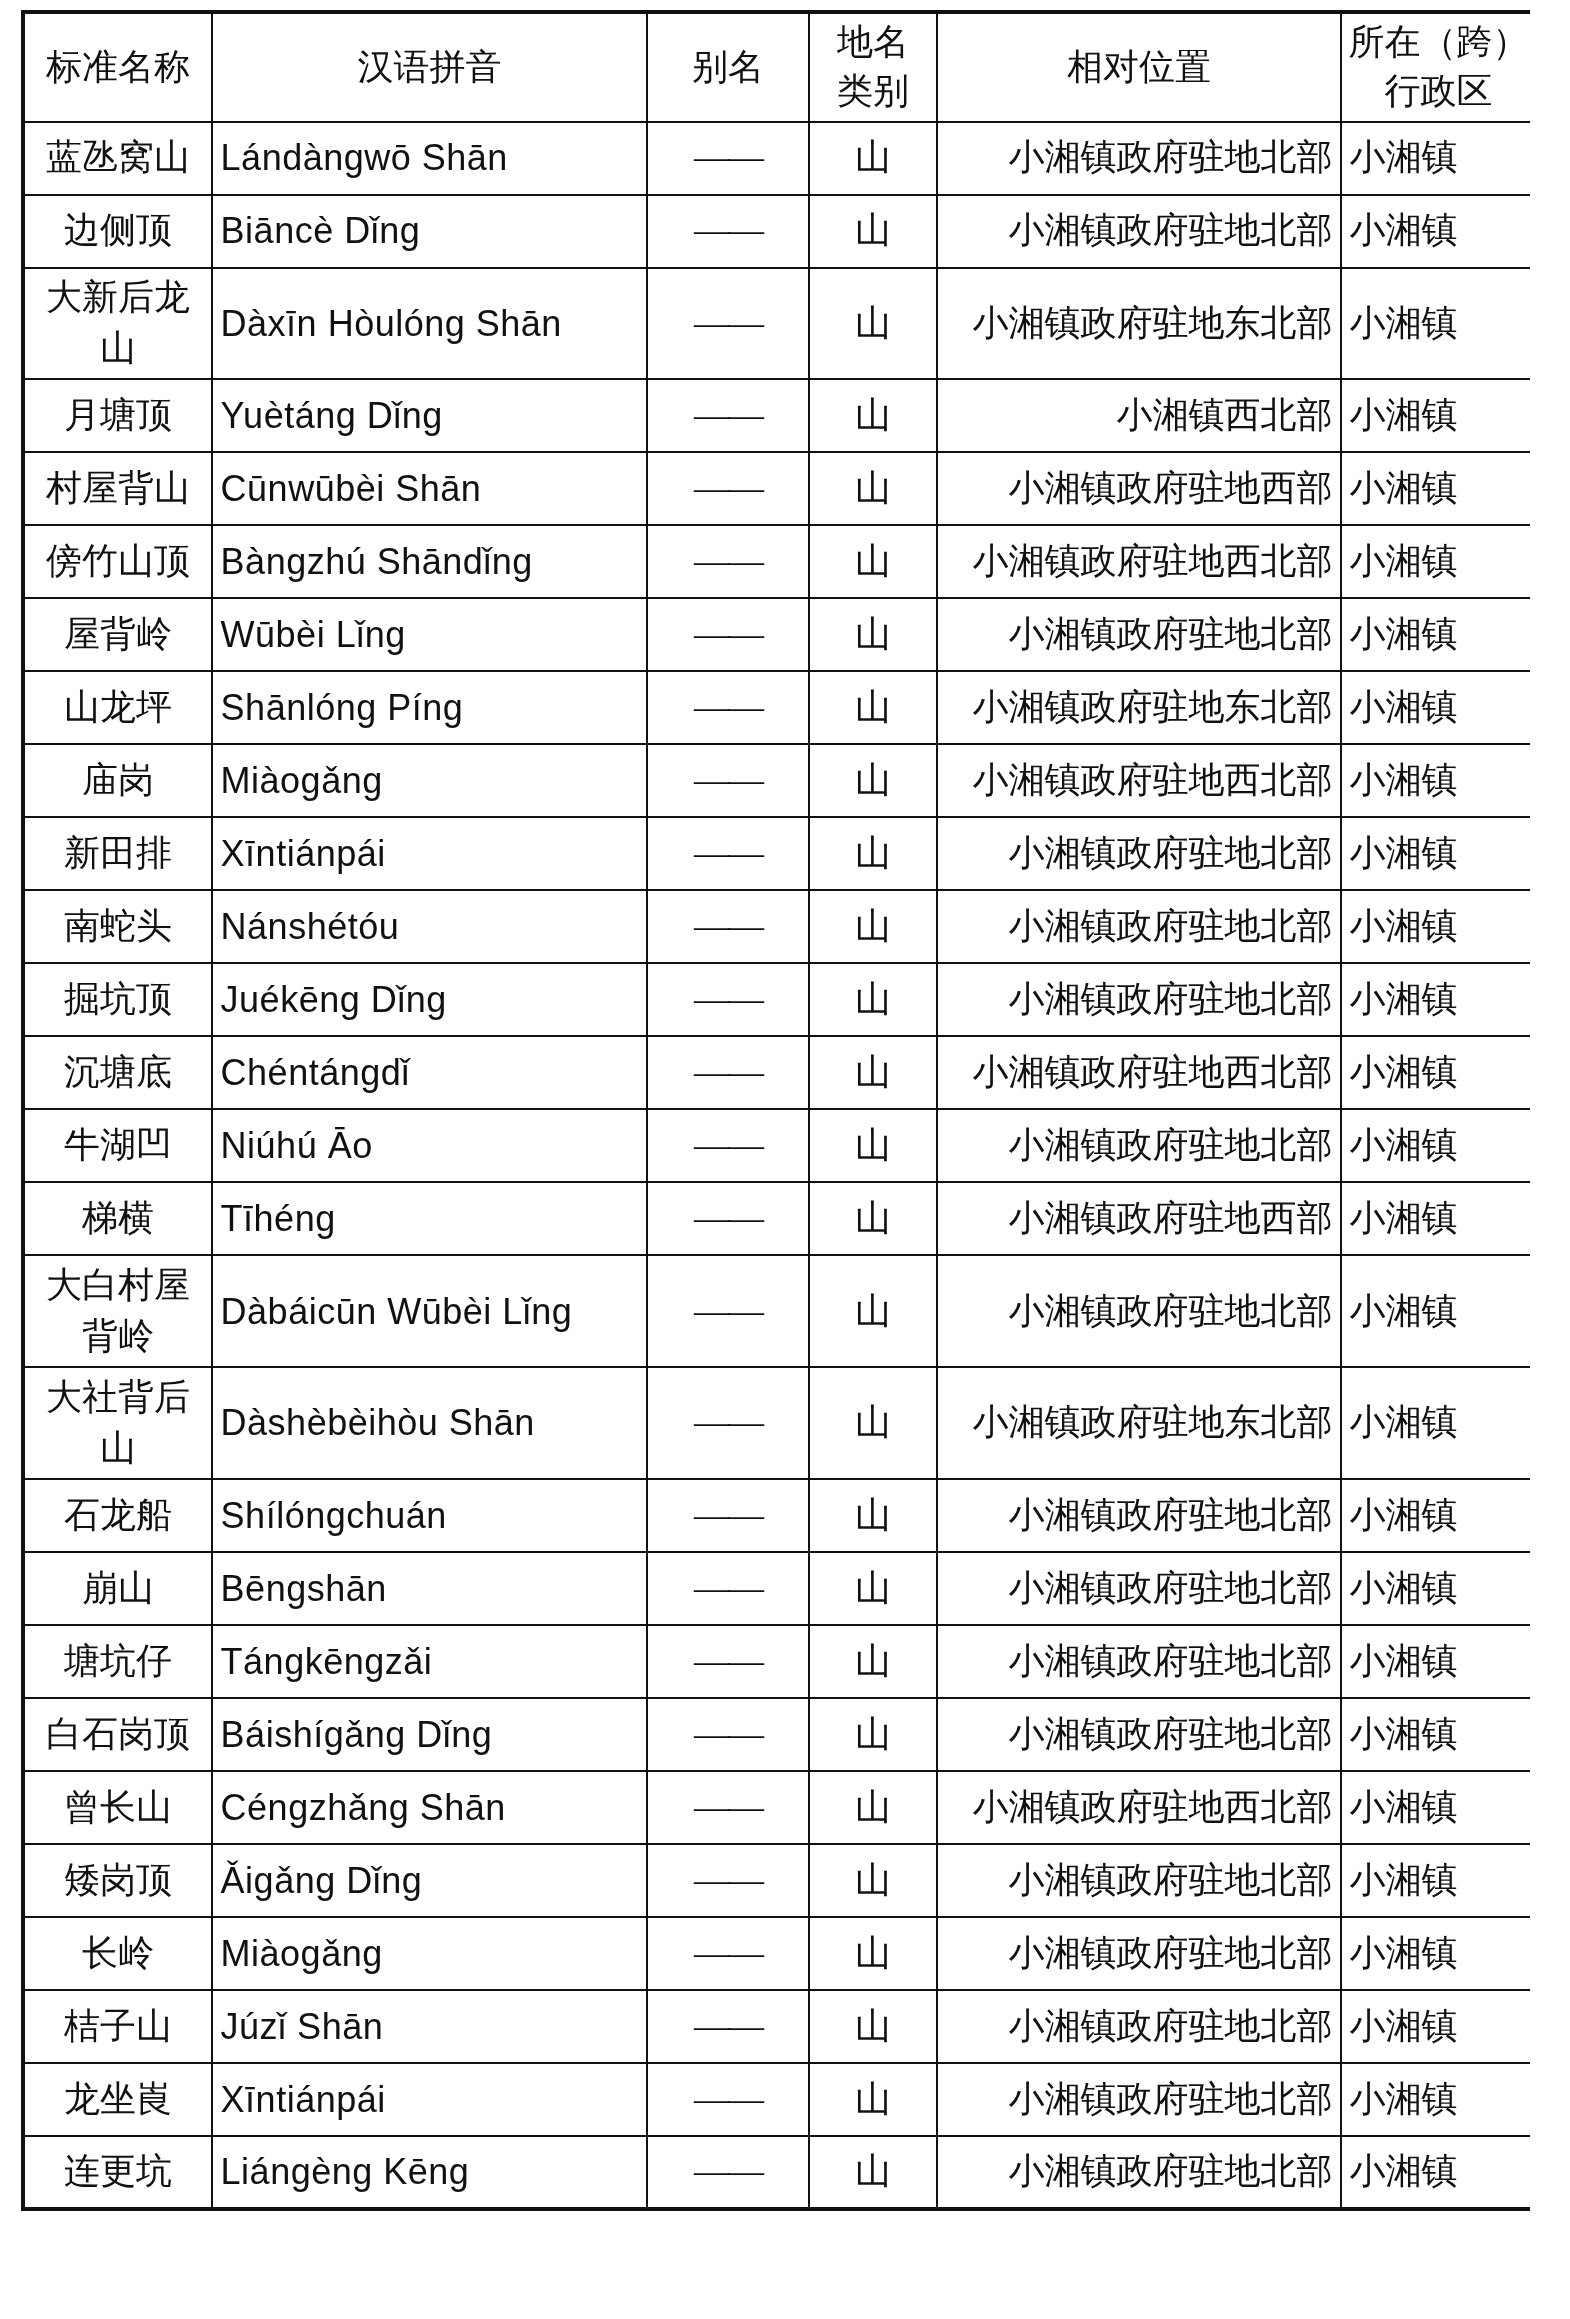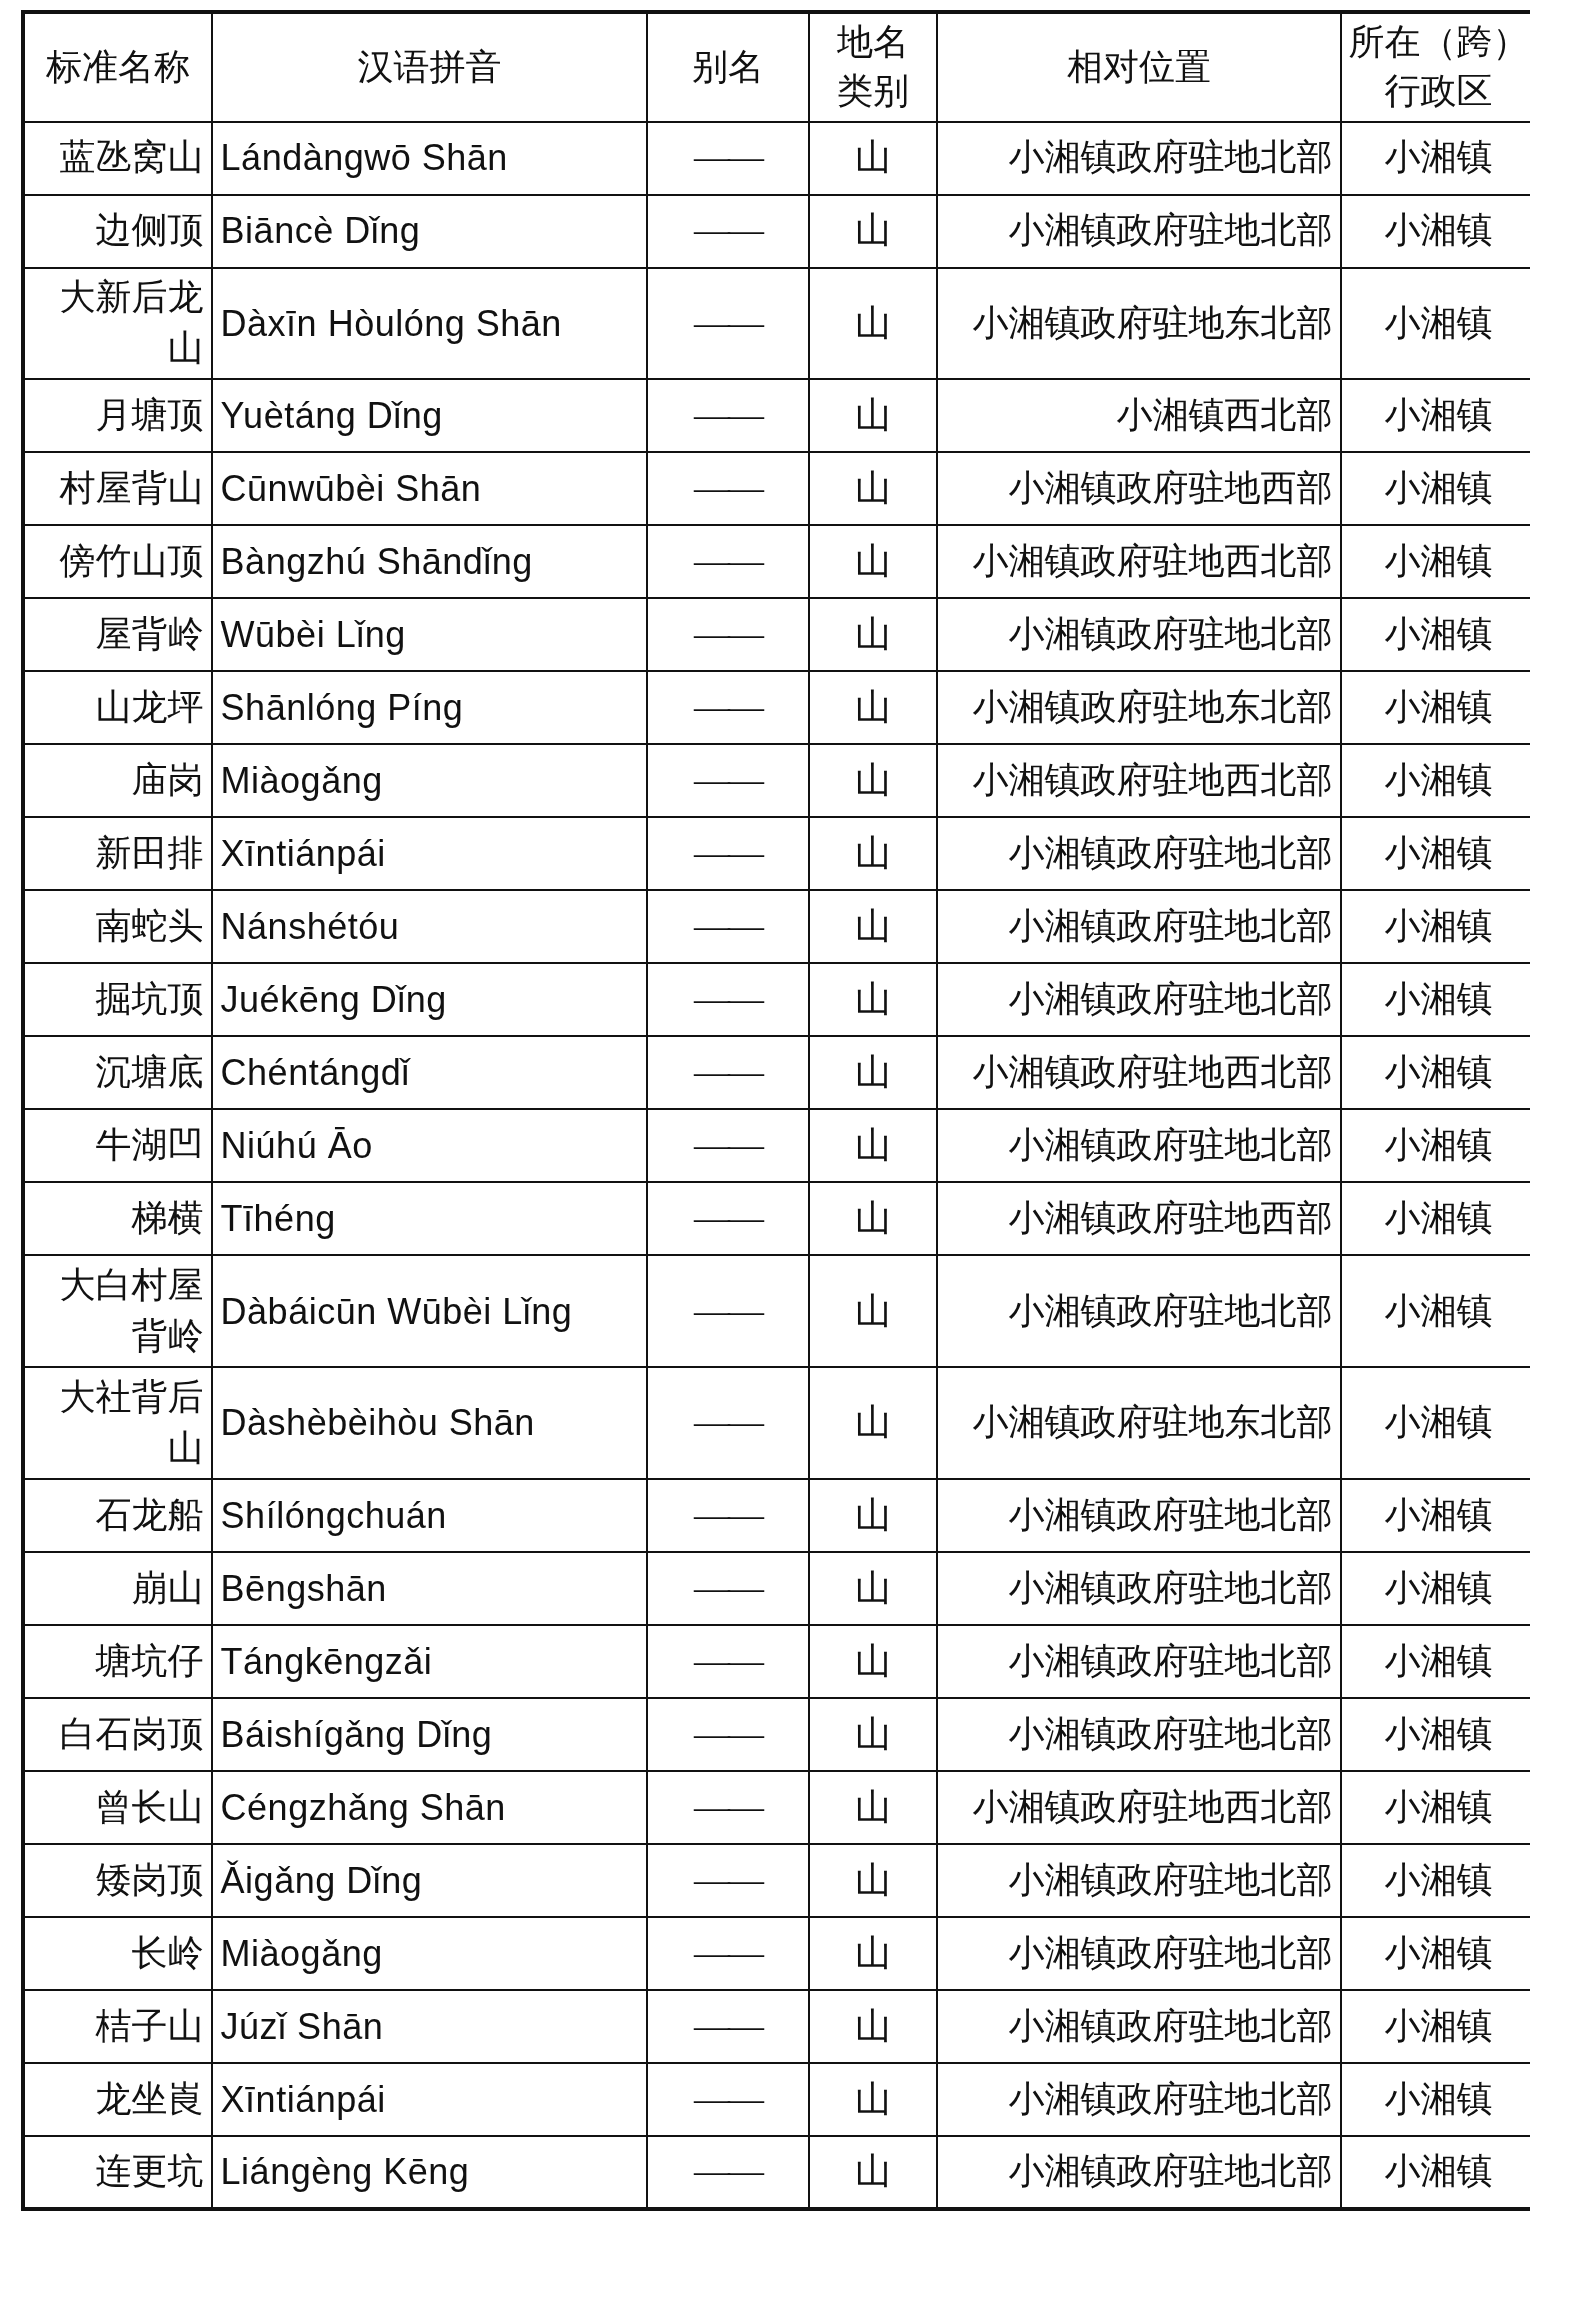--- a/index.html
+++ b/index.html
@@ -48,21 +48,21 @@
   .hdr-line { display: block; }
   
   .geo-table td {
     height: 73px;
     font-size: 36px;
     line-height: 1.42;
     padding: 3.8px 7.6px 3.8px 7.6px;
     word-break: break-all;
   }
   .c-name {
-    text-align: right;
+    text-align: center;
     padding-left: 21px;
     padding-right: 9.5px;
   }
   .c-pinyin {
     font-family: "Liberation Sans", sans-serif;
     font-weight: 300;
     font-size: 38px;
     letter-spacing: 0.5px;
     text-align: left;
     padding-left: 21px;
@@ -75,21 +75,20 @@
     white-space: nowrap;
   }
   .c-cat {
     text-align: center;
   }
   .c-pos {
     text-align: right;
     padding-left: 21px;
   }
   .c-dist {
-    text-align: center;
   }
 </style>
 </head>
 <body>
 
 <div class="page">
   <table class="geo-table">
     <colgroup>
       <col style="width:189px">
       <col style="width:435px">

